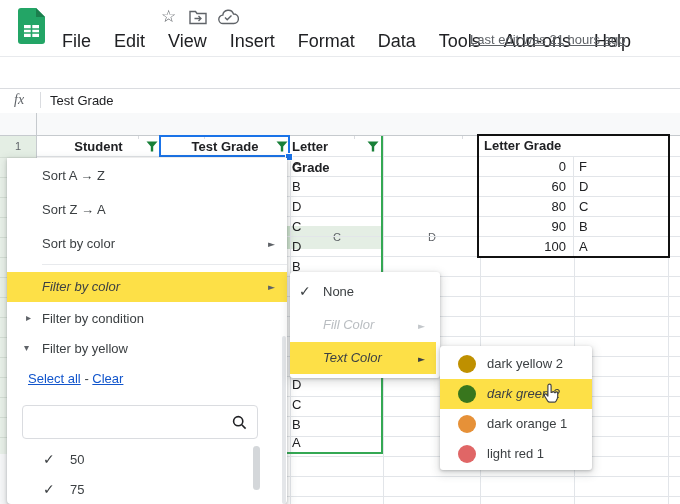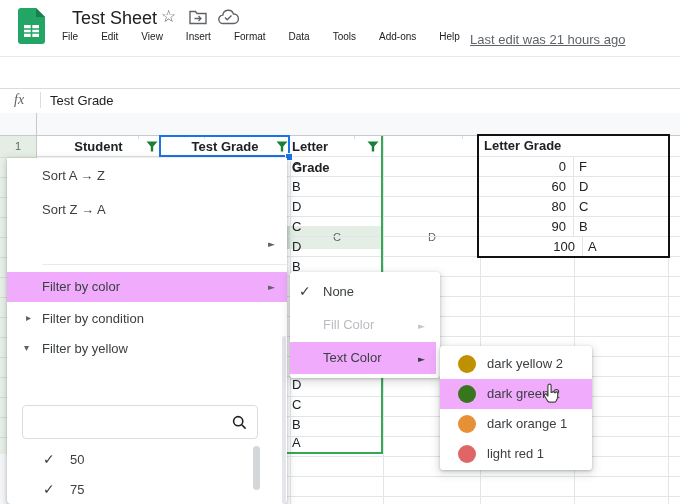--- a/index.html
+++ b/index.html
@@ -2,21 +2,21 @@
 <html><head>
 <meta charset="utf-8">
 <style>
   html,body{margin:0;padding:0;background:#fff;}
   .app{position:relative;width:680px;height:504px;overflow:hidden;background:#fff;
        font-family:"Liberation Sans",sans-serif;color:#202124;}
   .abs{position:absolute;}
   .ico{font-family:"DejaVu Sans",sans-serif;color:#5f6368;}
   
   .title{font-size:18px;color:#202124;}
-  .menuitem{font-size:10px;color:#202124;cursor:default;}
+  .menuitem{font-size:18px;color:#202124;cursor:default;}
   .lastedit{font-size:13px;color:#5f6368;text-decoration:underline;}
   
   .tb{border-top:1px solid #e8eaed;border-bottom:1px solid #dadce0;background:#fff;}
   .tbtxt{font-size:13.5px;color:#444746;line-height:32px;}
   .sep{width:1px;height:20px;background:#dadce0;top:62px;}
   .darr{font-size:8px;color:#5f6368;font-family:"DejaVu Sans",sans-serif;}
   .miniarr{font-size:8px;color:#444746;font-family:"DejaVu Sans",sans-serif;}
   
   .fx{font-family:"Liberation Serif",serif;font-style:italic;font-size:14px;color:#5f6368;}
   .fxval{font-size:13px;color:#202124;}
@@ -25,42 +25,41 @@
          border-left:1px solid #d5d8dc;box-sizing:border-box;}
   
   .cell{font-size:13px;color:#202124;}
   .hdrcell{font-weight:bold;}
   .cletter{height:20px;line-height:20px;font-size:13px;color:#202124;}
   .vline{width:1px;background:#e2e5e9;}
   
   .panel{background:#fff;box-shadow:0 1px 3px rgba(60,64,67,.3),0 3px 8px 2px rgba(60,64,67,.15);
          border-radius:3px;font-size:13px;color:#3c4043;}
   .mi{line-height:28px;text-align:right;}
-  .band{background:#f0abfc;}
+  .band{background:#fde047;font-style:italic;}
   .subarrow{font-family:"DejaVu Sans",sans-serif;font-size:9px;color:#5f6368;}
   .twist{font-family:"DejaVu Sans",sans-serif;font-size:10px;color:#5f6368;}
   .link{color:#1155cc;text-decoration:underline;font-size:13px;}
   .check{font-family:"DejaVu Sans",sans-serif;font-size:14px;color:#3c4043;}
   .searchbox{border:1px solid #dadce0;border-radius:4px;background:#fff;box-sizing:border-box;}
   .circ{width:18px;height:18px;border-radius:50%;}
   .disabled{color:#b9bdc1;}
 </style>
 </head>
 <body>
 
 <div class="app">
 
   <div class="abs" style="left:0;top:0;width:680px;height:56px;">
     <svg class="abs" style="left:18px;top:8px;" width="27" height="36" viewBox="0 0 27 36">
       <path d="M3 0h15l9 9v24a3 3 0 0 1-3 3H3a3 3 0 0 1-3-3V3a3 3 0 0 1 3-3z" fill="#23a566"></path>
       <path d="M18 0l9 9h-9z" fill="#1b7f4d"></path>
       <rect x="6" y="17" width="15" height="12" fill="#fff"></rect>
       <path d="M6 21h15M6 25h15M13.5 17v12" stroke="#23a566" stroke-width="1.6"></path>
     </svg>
-    <div class="abs title" style="left:72px;top:8px;">Test Sheet</div>
     <div class="abs ico" style="left:161px;top:6px;font-size:17px;">☆</div>
     <svg class="abs" style="left:189px;top:10px;" width="18" height="15" viewBox="0 0 18 15">
       <path d="M1 1.5h5.5L8 3.5h9v10H1z" fill="none" stroke="#5f6368" stroke-width="1.4"></path>
       <path d="M5.5 8.5h6M9.5 6l2.5 2.5L9.5 11" fill="none" stroke="#5f6368" stroke-width="1.3"></path>
     </svg>
     <svg class="abs" style="left:218px;top:9px;" width="21" height="16" viewBox="0 0 21 16">
       <path d="M5.2 14.5a4.2 4.2 0 0 1-.4-8.4 5.5 5.5 0 0 1 10.7-1.1 3.9 3.9 0 0 1 .3 9.5z" fill="none" stroke="#5f6368" stroke-width="1.4"></path>
       <path d="M7 8.6l2.2 2.2 4.3-4.3" fill="none" stroke="#5f6368" stroke-width="1.4"></path>
     </svg>
     <div class="abs" style="left:62px;top:31px;display:flex;gap:23px;">
@@ -200,42 +199,48 @@
       </div>
       <div style="display:flex;height:20px;border-top:1px solid #e2e5e9;box-sizing:border-box;">
         <div class="cell" style="width:95px;padding-right:7px;text-align:right;line-height:19px;box-sizing:border-box;border-right:1px solid #e2e5e9;">80</div>
         <div class="cell" style="flex:1;padding-left:5px;line-height:19px;">C</div>
       </div>
       <div style="display:flex;height:20px;border-top:1px solid #e2e5e9;box-sizing:border-box;">
         <div class="cell" style="width:95px;padding-right:7px;text-align:right;line-height:19px;box-sizing:border-box;border-right:1px solid #e2e5e9;">90</div>
         <div class="cell" style="flex:1;padding-left:5px;line-height:19px;">B</div>
       </div>
       <div style="display:flex;height:20px;border-top:1px solid #e2e5e9;box-sizing:border-box;">
-        <div class="cell" style="width:104px;padding-right:7px;text-align:right;line-height:19px;box-sizing:border-box;border-right:1px solid #e2e5e9;">100</div>
+        <div class="cell" style="width:95px;padding-right:7px;text-align:right;line-height:19px;box-sizing:border-box;border-right:1px solid #e2e5e9;">100</div>
         <div class="cell" style="flex:1;padding-left:5px;line-height:19px;">A</div>
       </div>
     </div>
 
     <div class="abs" style="left:159px;top:-1px;width:131px;height:22px;border:2px solid #1a73e8;box-sizing:border-box;"></div>
     <div class="abs" style="left:285px;top:17px;width:6px;height:6px;background:#1a73e8;border:1px solid #fff;"></div>
   </div>
 
   <div class="abs panel" style="left:7px;top:158px;width:280px;height:346px;border-radius:0 0 4px 4px;">
     <div class="abs mi" style="left:35px;top:4px;height:28px;">Sort A → Z</div>
     <div class="abs mi" style="left:35px;top:38px;height:28px;">Sort Z → A</div>
+    <div class="abs mi" style="left:35px;top:72px;height:28px;">Sort by color</div>
     <div class="abs subarrow" style="left:261px;top:81px;">►</div>
     <div class="abs" style="left:35px;right:0;top:106px;height:1px;background:#e8eaed;"></div>
     <div class="abs band" style="left:0;top:114px;width:280px;height:30px;">
       <span class="abs" style="left:35px;line-height:30px;">Filter by color</span>
       <span class="abs subarrow" style="left:261px;top:10px;">►</span>
     </div>
     <div class="abs twist" style="left:19px;top:154px;">▸</div>
     <div class="abs mi" style="left:35px;top:148px;height:26px;line-height:26px;">Filter by condition</div>
     <div class="abs twist" style="left:17px;top:184px;">▾</div>
     <div class="abs mi" style="left:35px;top:178px;height:26px;line-height:26px;">Filter by yellow</div>
+    <div class="abs" style="left:21px;top:212px;height:18px;line-height:18px;">
+      <span class="link">Select all</span>
+      <span style="color:#3c4043;">-</span>
+      <span class="link">Clear</span>
+    </div>
     <div class="abs searchbox" style="left:15px;top:247px;width:236px;height:34px;">
       <svg class="abs" style="right:10px;top:9px;" width="15" height="15" viewBox="0 0 15 15">
         <circle cx="6.2" cy="6.2" r="4.6" fill="none" stroke="#202124" stroke-width="1.6"></circle>
         <path d="M9.8 9.8l3.8 3.8" stroke="#202124" stroke-width="1.6"></path>
       </svg>
     </div>
     <div class="abs" style="left:0;top:288px;width:280px;height:28px;">
       <span class="abs check" style="left:36px;top:5px;">✓</span>
       <span class="abs" style="left:63px;line-height:28px;">50</span>
     </div>
@@ -245,21 +250,21 @@
     </div>
     <div class="abs" style="left:246px;top:288px;width:7px;height:44px;background:#d4d7da;border-radius:4px;"></div>
     <div class="abs" style="right:1px;top:178px;width:4px;height:168px;background:#e4e6e9;border-radius:2px;"></div>
   </div>
 
   <div class="abs panel" style="left:290px;top:272px;width:150px;height:106px;">
     <div class="abs" style="left:0;top:4px;width:150px;height:32px;">
       <span class="abs check" style="left:9px;top:7px;">✓</span>
       <span class="abs" style="left:33px;line-height:32px;">None</span>
     </div>
-    <div class="abs" style="left:0;top:37px;width:122px;height:32px;">
+    <div class="abs" style="left:0;top:37px;width:122px;height:32px;font-style:italic;">
       <span class="abs disabled" style="left:33px;line-height:32px;">Fill Color</span>
       <span class="abs subarrow" style="left:128px;top:12px;color:#c3c7cb;">►</span>
     </div>
     <div class="abs band" style="left:0;top:70px;width:146px;height:32px;">
       <span class="abs" style="left:33px;line-height:32px;">Text Color</span>
       <span class="abs subarrow" style="left:128px;top:12px;color:#3c4043;">►</span>
     </div>
   </div>
 
   <div class="abs panel" style="left:440px;top:346px;width:152px;height:124px;">

